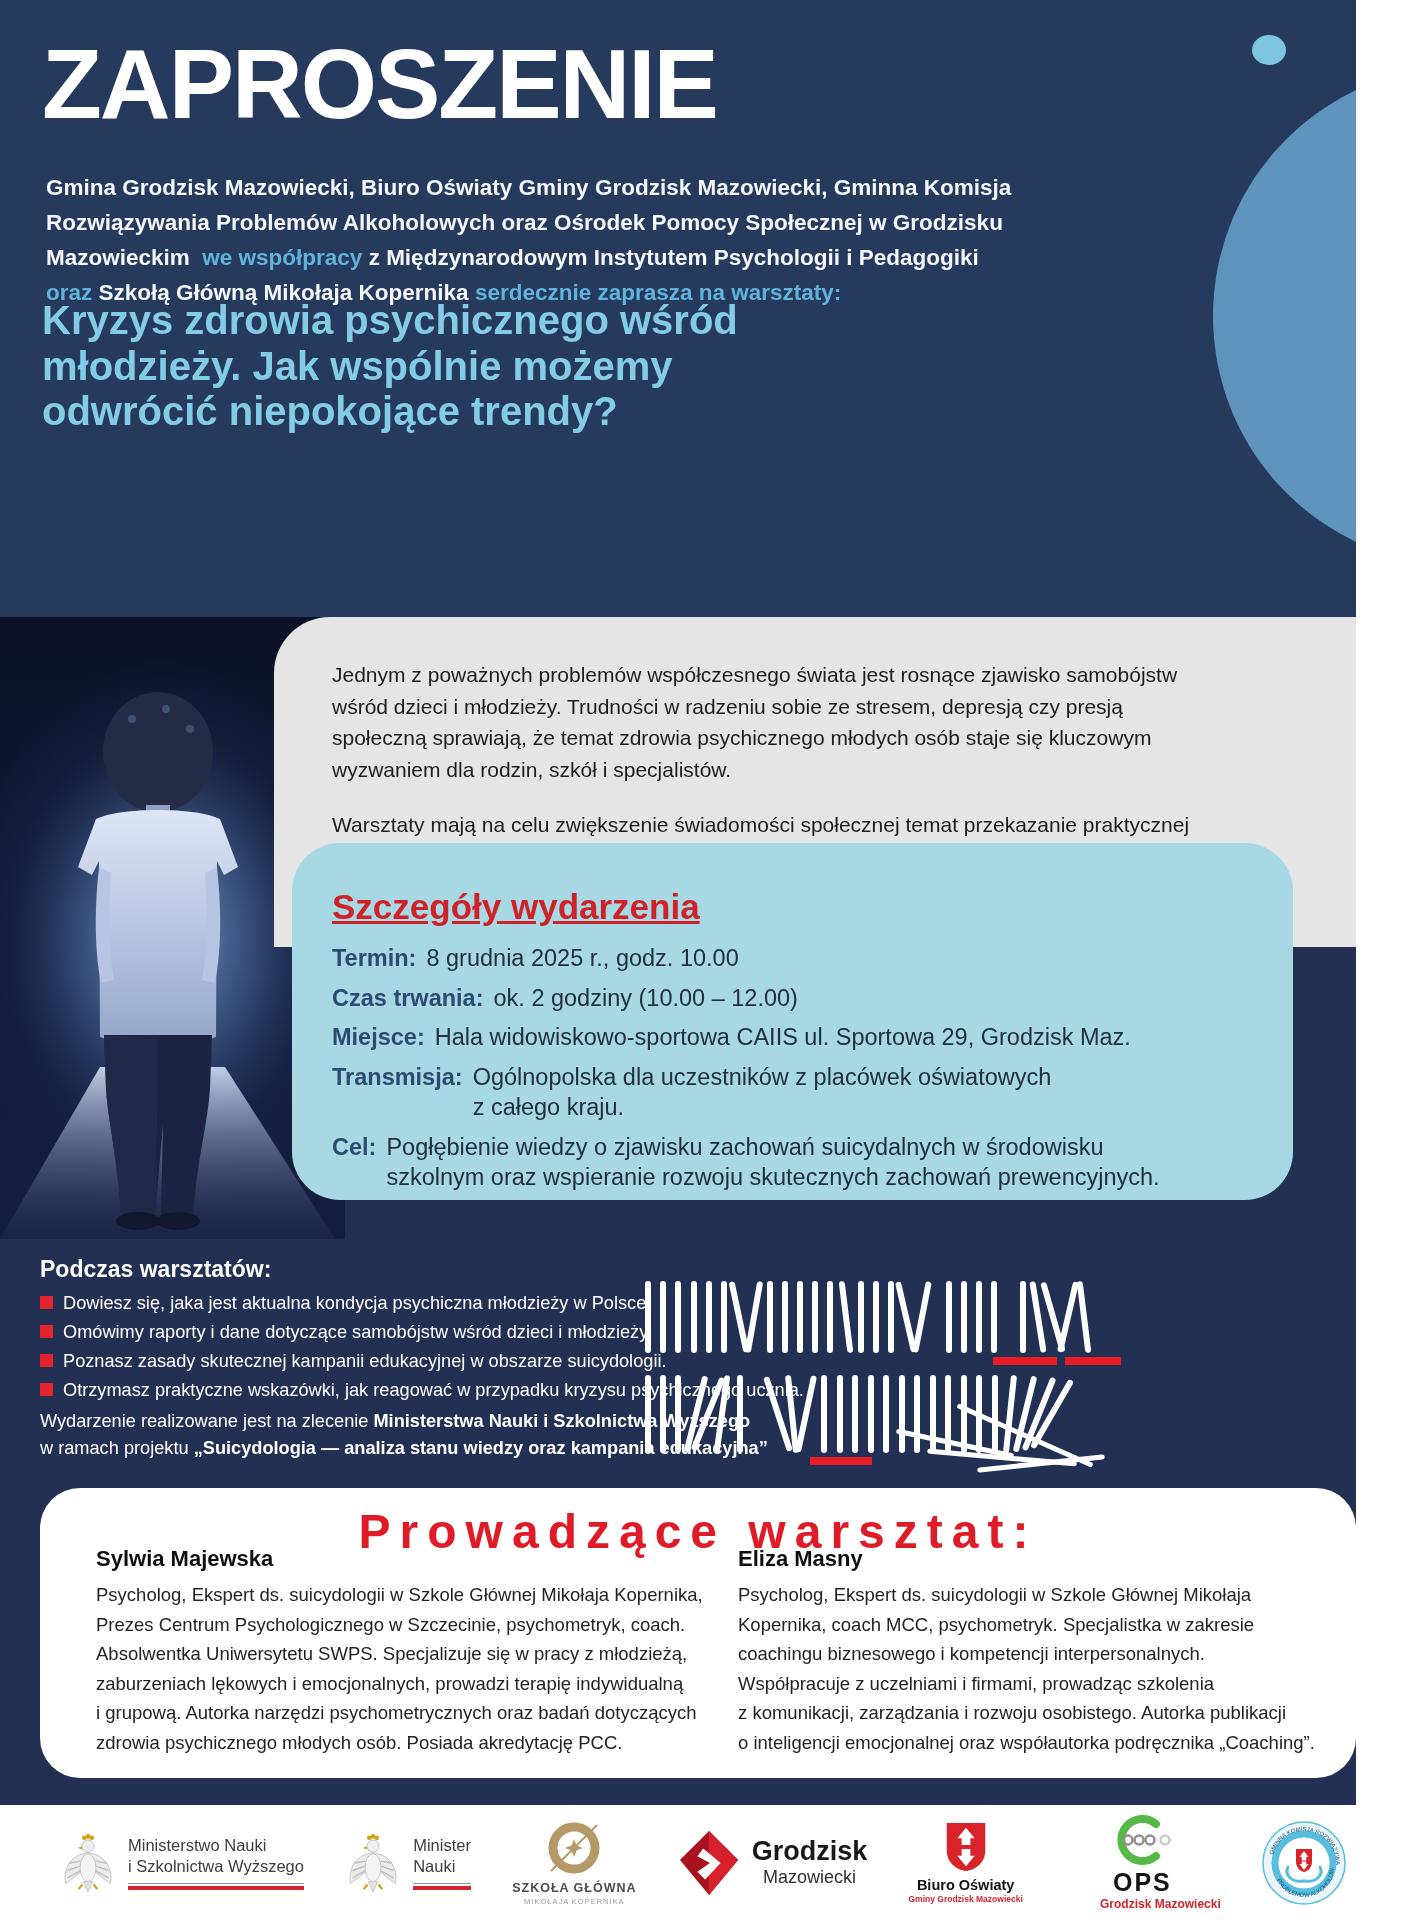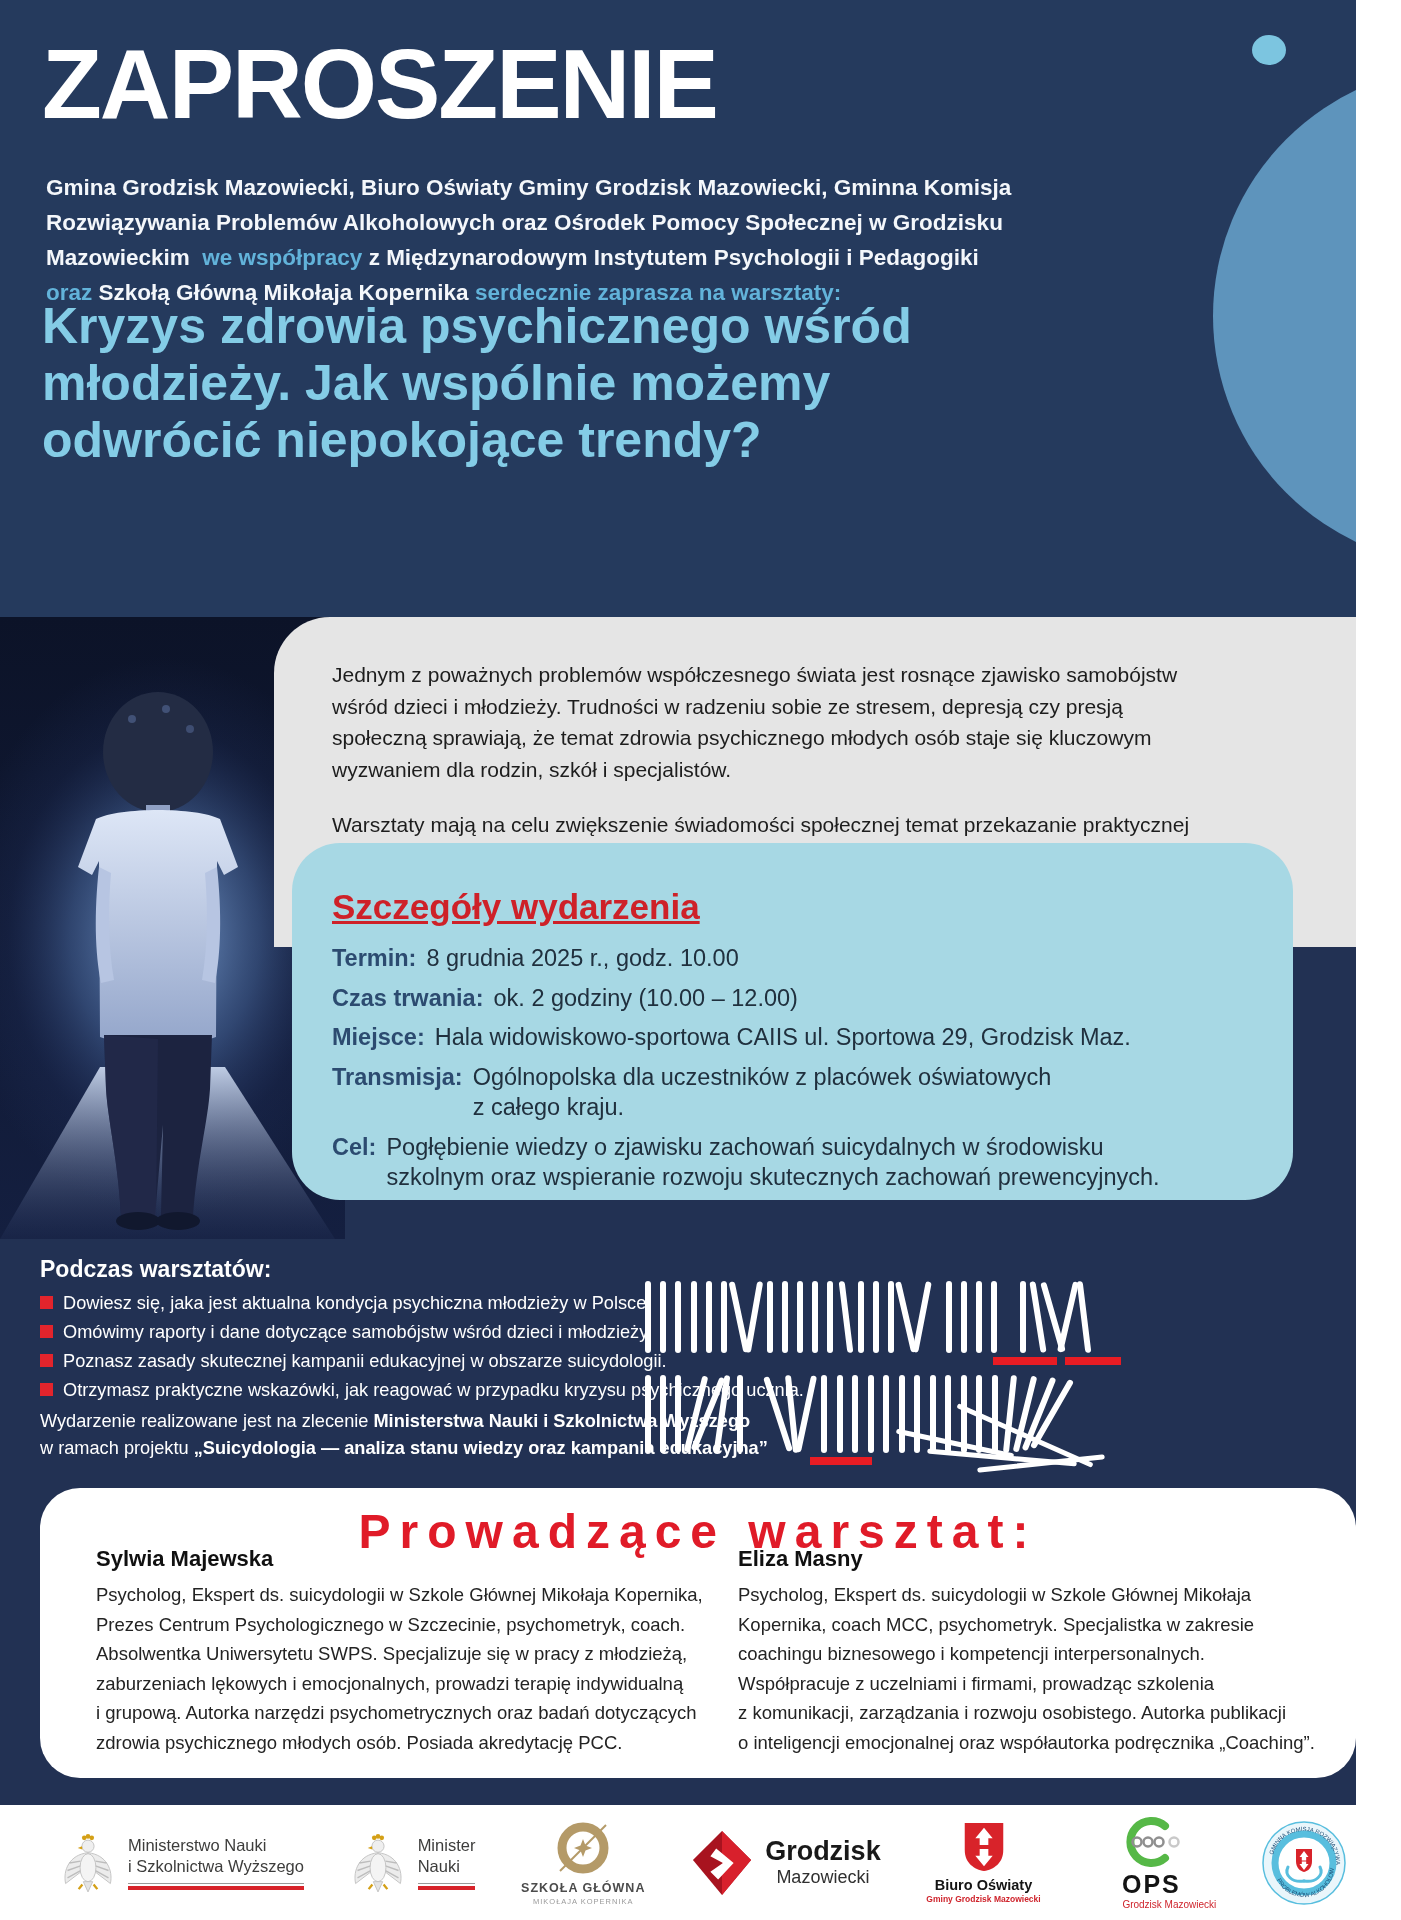--- a/index.html
+++ b/index.html
@@ -7,21 +7,21 @@
           font-family:"Liberation Sans",sans-serif;}
 
   
   .header{position:absolute;left:0;top:0;width:1356px;height:617px;background:#253a5d;overflow:hidden;}
   .big-circle{position:absolute;left:1213px;top:66px;width:500px;height:500px;border-radius:50%;background:#5e94bc;}
   .small-dot{position:absolute;left:1252px;top:35px;width:34px;height:30px;border-radius:50%;background:#7cc5e0;}
   .h1-title{position:absolute;left:42px;top:28px;font-size:98px;font-weight:800;letter-spacing:-2px;color:#ffffff;}
   .intro{position:absolute;left:46px;top:170px;width:1125px;font-size:22.5px;font-weight:700;
          line-height:1.56;color:#f4f7fb;white-space:pre-wrap;}
   .seg-accent{color:#62b3da;}
-  .headline{position:absolute;left:42px;top:298px;width:1015px;font-size:50px;font-weight:700;
+  .headline{position:absolute;left:42px;top:298px;width:1015px;font-size:40px;font-weight:700;
             line-height:1.14;color:#84cce6;white-space:pre-line;}
 
   
   .band{position:absolute;left:0;top:945px;width:1356px;height:860px;background:#223153;}
 
   
   .boy{position:absolute;left:0;top:617px;width:345px;height:622px;z-index:1;}
 
   
   .white-card{position:absolute;left:274px;top:617px;width:1082px;height:330px;background:#e5e5e5;
@@ -72,21 +72,21 @@
   .mn-underline{width:100%;margin-top:6px;}
   .mn-underline .gray{height:1px;background:#9a9a9a;}
   .mn-underline .red{height:4px;background:#d8232a;margin-top:2px;}
   .sgmk-line1{font-size:12.5px;font-weight:700;color:#4c4c4c;letter-spacing:1px;margin-top:4px;}
   .sgmk-line2{font-size:7.5px;color:#9a9a9a;letter-spacing:1px;margin-top:2px;}
   .grodzisk-name{font-size:27px;font-weight:800;color:#191919;line-height:1;}
   .grodzisk-sub{font-size:18px;color:#303030;text-align:center;margin-top:2px;}
   .biuro-line1{font-size:14.5px;font-weight:700;color:#141414;margin-top:4px;}
   .biuro-line2{font-size:8.5px;font-weight:700;color:#cf242c;margin-top:1px;}
   .ops-name{font-size:25px;font-weight:800;letter-spacing:2px;color:#141414;line-height:1;margin-top:2px;}
-  .ops-sub{font-size:10px;font-weight:400;color:#cf242c;margin-top:2px;padding-left:36px;}
+  .ops-sub{font-size:12px;font-weight:700;color:#cf242c;margin-top:2px;padding-left:36px;}
 </style>
 </head>
 <body>
 
 <div class="poster">
 
   <div class="band"></div>
 
   <div class="header">
     <div class="big-circle"></div>

